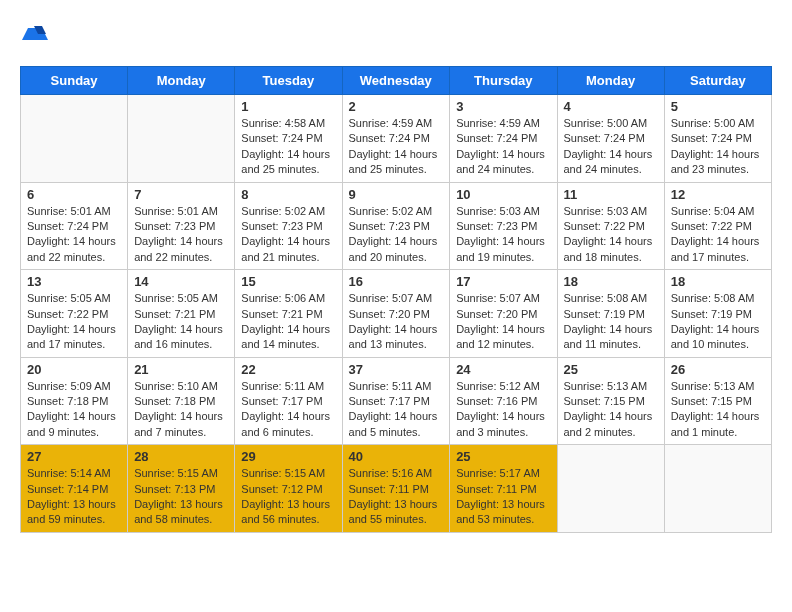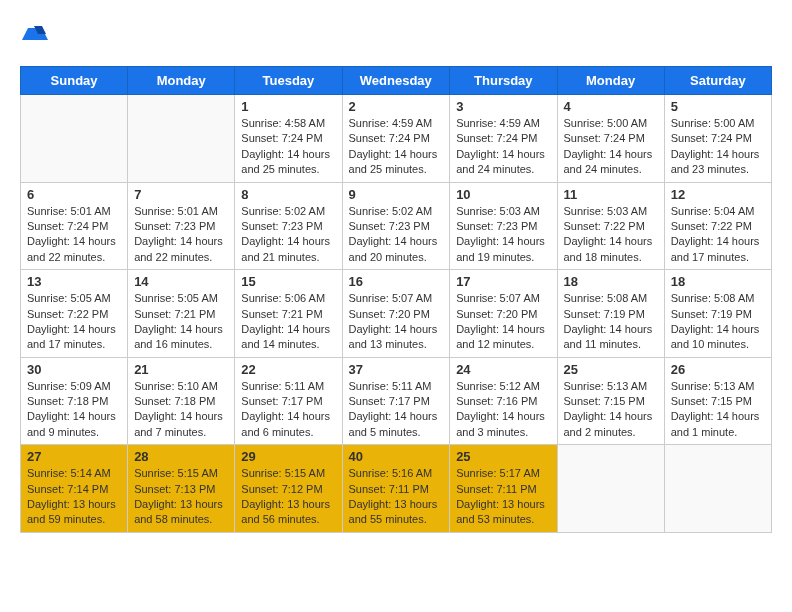--- a/index.html
+++ b/index.html
@@ -205,21 +205,21 @@
           <span class="day-number">18</span>
           <div class="cell-info">Sunrise: 5:08 AM<br>Sunset: 7:19 PM<br>Daylight: 14 hours and 11 minutes.</div>
         </td>
         <td>
           <span class="day-number">18</span>
           <div class="cell-info">Sunrise: 5:08 AM<br>Sunset: 7:19 PM<br>Daylight: 14 hours and 10 minutes.</div>
         </td>
       </tr>
       <tr>
         <td>
-          <span class="day-number">30</span>
+          <span class="day-number">20</span>
           <div class="cell-info">Sunrise: 5:09 AM<br>Sunset: 7:18 PM<br>Daylight: 14 hours and 9 minutes.</div>
         </td>
         <td>
           <span class="day-number">21</span>
           <div class="cell-info">Sunrise: 5:10 AM<br>Sunset: 7:18 PM<br>Daylight: 14 hours and 7 minutes.</div>
         </td>
         <td>
           <span class="day-number">22</span>
           <div class="cell-info">Sunrise: 5:11 AM<br>Sunset: 7:17 PM<br>Daylight: 14 hours and 6 minutes.</div>
         </td>

